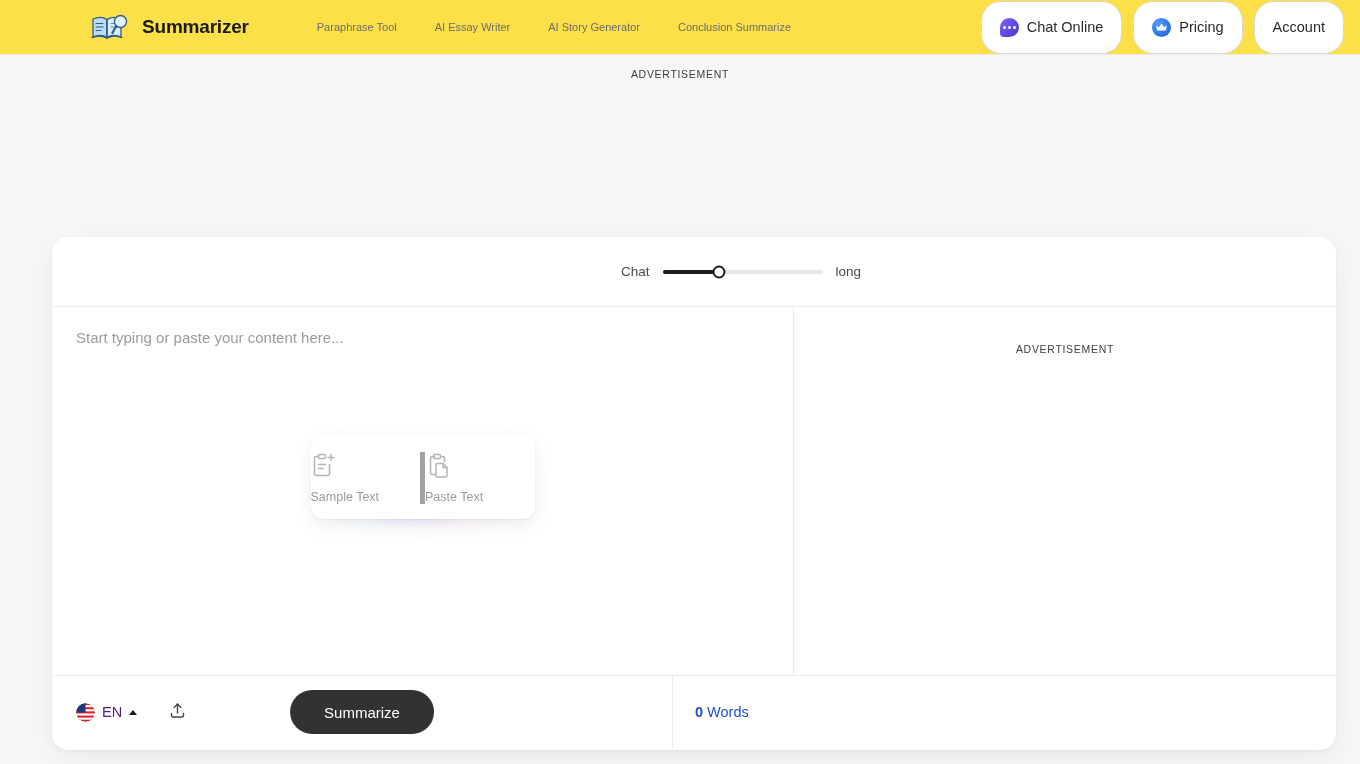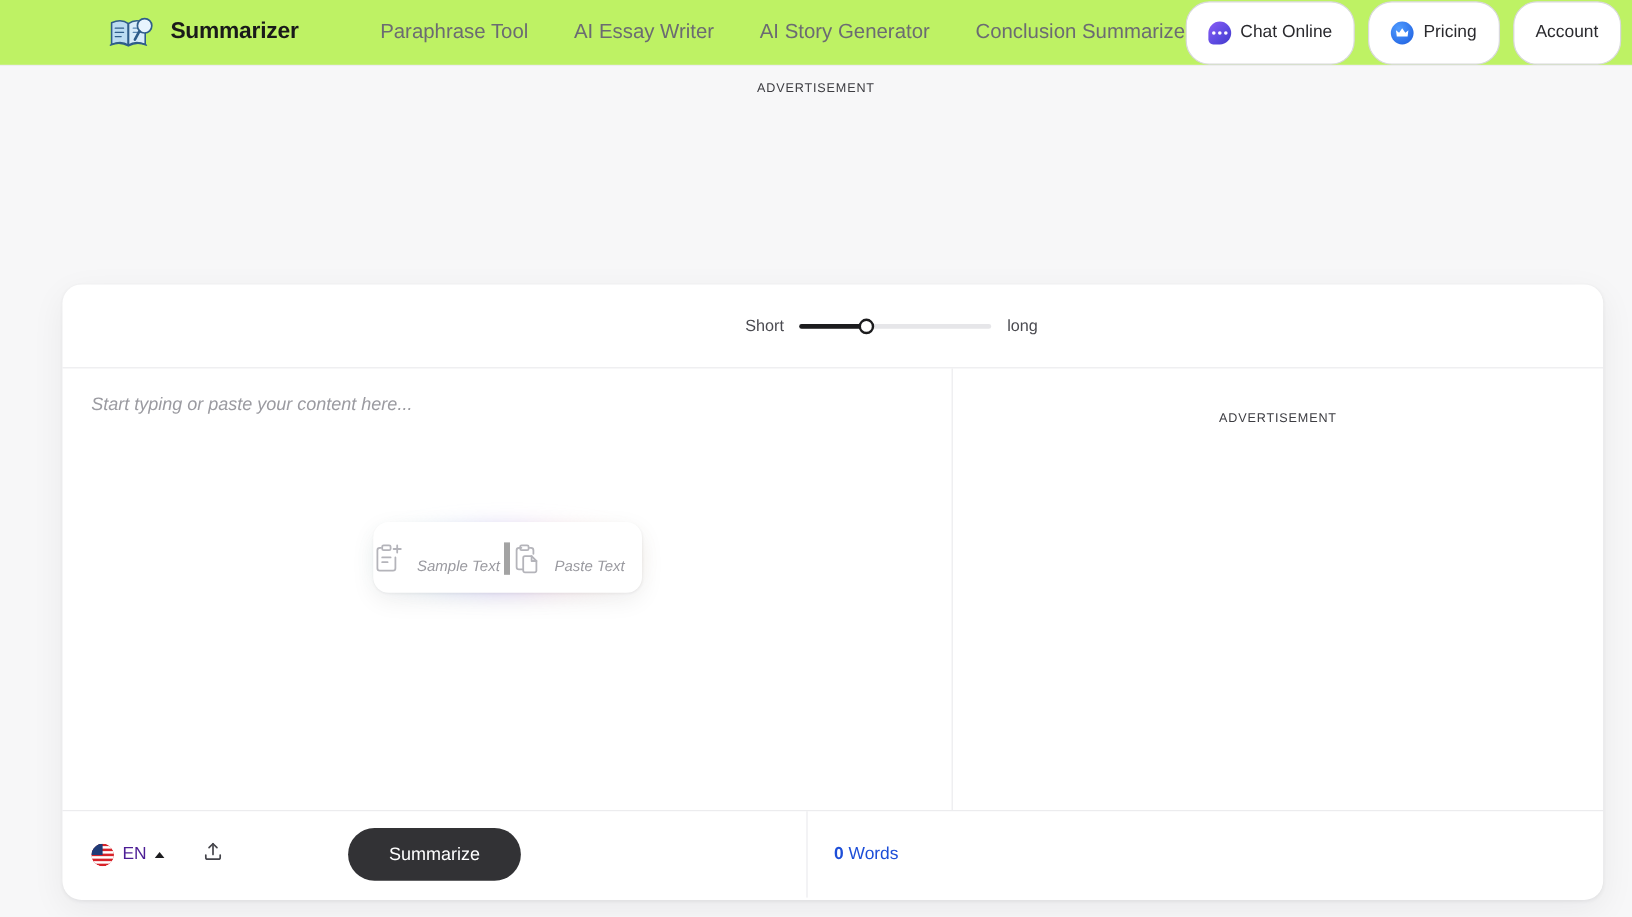--- a/index.html
+++ b/index.html
@@ -7,38 +7,38 @@
     width: 1360px; height: 764px;
     font-family: "Liberation Sans", sans-serif;
     background: #f7f7f8;
     overflow: hidden;
     -webkit-font-smoothing: antialiased;
   }
 
   
   .header {
     height: 55px;
-    background: #bef264;
+    background: #fde047;
     display: flex;
     align-items: center;
     border-bottom: 1px solid #ededef;
     position: relative;
     z-index: 5;
   }
   .brand {
     display: flex; align-items: center; gap: 10px;
     margin-left: 90px;
   }
   .brand-logo { width: 42px; height: 30px; display: block; }
   .brand-name {
     font-size: 19px; font-weight: bold; color: #1a1a1a; letter-spacing: -0.2px;
   }
   .nav { display: flex; align-items: center; gap: 38px; margin-left: 68px; }
   .nav-link {
-    font-size: 17px; color: #6b6b72; cursor: pointer; white-space: nowrap;
+    font-size: 11px; color: #6b6b72; cursor: pointer; white-space: nowrap;
   }
   .header-right {
     margin-left: auto; margin-right: 16px;
     display: flex; align-items: center; gap: 11px;
   }
   .pill-btn {
     display: flex; align-items: center; gap: 8px;
     height: 53px; padding: 0 18px;
     border: 1px solid #d8d8dc; border-radius: 20px;
     background: #fff; font-size: 14.5px; color: #2a2a2e;
@@ -135,21 +135,20 @@
     display: flex;
     height: 370px;
     border-top: 1px solid #ececee;
     border-bottom: 1px solid #ececee;
   }
   .left-panel {
     width: 742px;
     border-right: 1px solid #ececee;
     position: relative;
     padding: 22px 24px;
-    font-style: italic;
   }
   .right-panel { flex: 1; position: relative; }
   .placeholder {
     font-size: 15px; color: #9b9ba1;
   }
   .ad-right {
     position: absolute; left: 0; right: 0; top: 36px;
     text-align: center;
   }
 
@@ -175,21 +174,21 @@
   .sample-card {
     position: relative;
     background: #ffffff;
     border-radius: 13px;
     box-shadow: 0 1px 2px rgba(0,0,0,.05), 0 6px 20px rgba(17,17,26,.07);
     display: flex;
     padding: 17px 0 15px;
   }
   .sample-opt {
     flex: 1;
-    display: flex; flex-direction: row; align-items: flex-end; gap: 11px;
+    display: flex; flex-direction: column; align-items: flex-start; gap: 11px;
     cursor: pointer;
   }
   .sample-opt + .sample-opt { border-left: 5px solid #a3a3a3; }
   .sample-opt span { font-size: 12.5px; color: #9a9aa0; }
   .sample-opt svg { display: block; }
 
   
   .footer { display: flex; height: 72px; }
   .footer-left {
     width: 621px;
@@ -289,21 +288,21 @@
 </div>
 
 <div class="ad-label ad-top">ADVERTISEMENT</div>
 
 <div class="stage">
   <div class="card">
 
     <div class="card-top">
 
       <div class="slider-wrap">
-        <span class="slider-label">Short</span>
+        <span class="slider-label">Chat</span>
         <div class="slider-track">
           <div class="slider-fill" style="width: 35%;"></div>
           <div class="slider-thumb" style="left: 35%;"></div>
         </div>
         <span class="slider-label">long</span>
       </div>
     </div>
 
     <div class="panels">
       <div class="left-panel">

